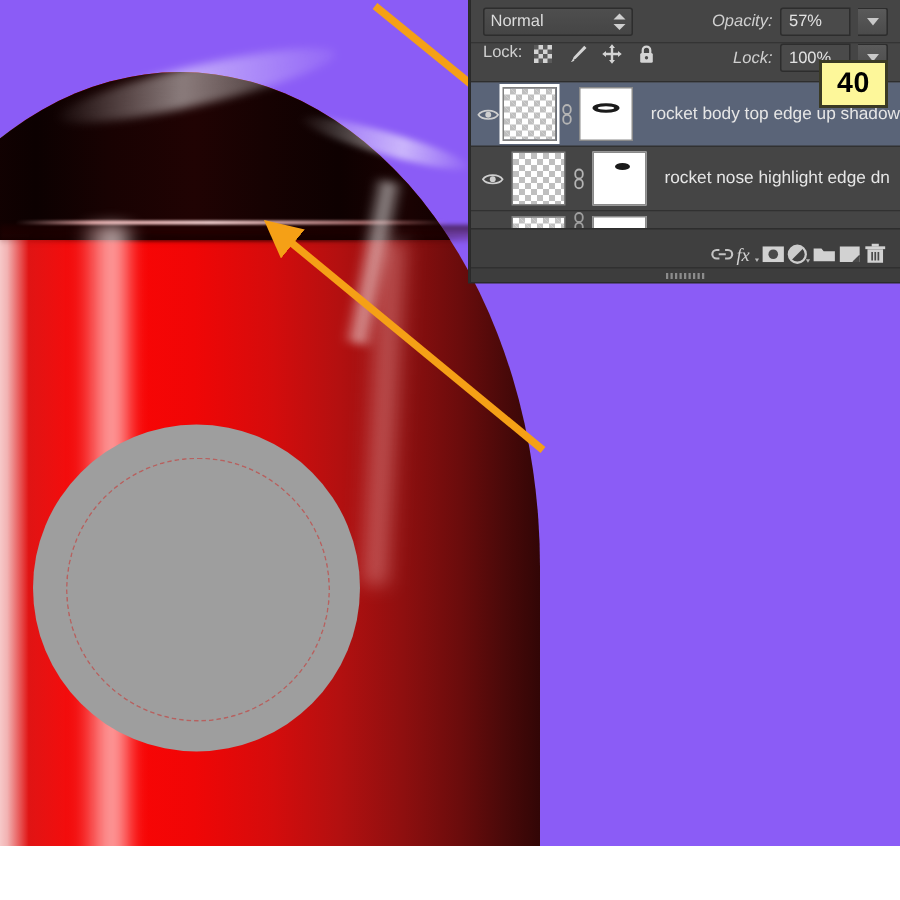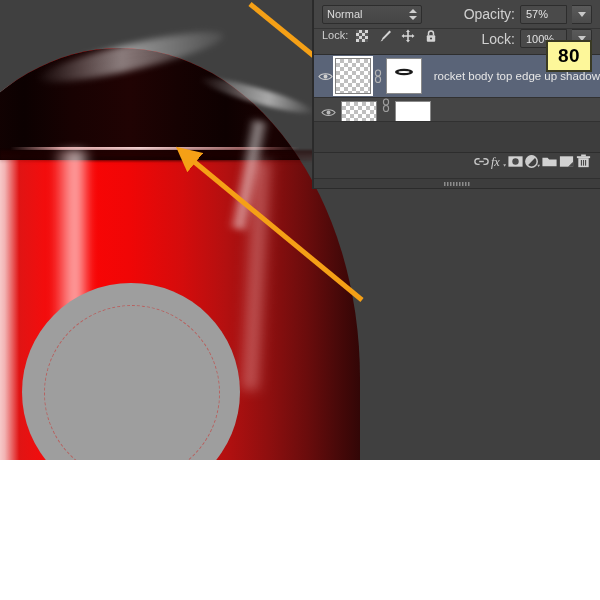--- a/index.html
+++ b/index.html
@@ -5,22 +5,22 @@
 <style>
   * { box-sizing: border-box; margin: 0; padding: 0; }
   html, body {
     width: 600px; height: 600px;
     background: #ffffff;
     font-family: "Liberation Sans", sans-serif;
     overflow: hidden;
   }
   #stage {
     position: relative;
-    width: 600px; height: 460px;
-    background: #404040;
+    width: 600px; height: 564px;
+    background: #8b5cf6;
     overflow: hidden;
   }
 
   
   #rocket-art {
     position: absolute;
     left: 0; top: 0;
     width: 400px; height: 600px;
     overflow: hidden;
   }
@@ -215,21 +215,21 @@
     content: ""; position: absolute; left: 1px;
     border-left: 4px solid transparent;
     border-right: 4px solid transparent;
   }
   .spin:before { top: 1px; border-bottom: 4px solid #cfcfcf; }
   .spin:after { bottom: 1px; border-top: 4px solid #cfcfcf; }
 
   .opacity-wrap, .fill-wrap {
     display: flex; align-items: center; margin-left: auto; gap: 5px;
   }
-  .fld-label { color: #d0d0d0; font-size: 14px; }
+  .fld-label { color: #d0d0d0; font-size: 11px; font-style: italic; }
   .num-box {
     width: 47px; height: 19px;
     background: #4a4a4a;
     border: 1px solid #2d2d2d;
     border-radius: 2px 0 0 2px;
     display: flex; align-items: center; justify-content: flex-start;
     padding-left: 5px;
     color: #e2e2e2; font-size: 11px;
   }
   .num-drop {
@@ -303,21 +303,21 @@
   .layer-row.clipped .thumb-mask { margin-top: 3px; }
   .layer-row.clipped .eye-ic { margin-top: 9px; }
   .layer-row.clipped .layer-name { margin-top: 14px; color: #bdbdbd; }
 
   .panel-footer {
     position: absolute;
     left: 0; bottom: 10px;
     width: 287px; height: 26px;
     background: #3f3f3f;
     border-top: 1px solid #2d2d2d;
-    display: flex; align-items: flex-start; justify-content: flex-end;
+    display: flex; align-items: flex-end; justify-content: flex-end;
     padding-right: 9px;
   }
   .foot-ic { width: 17px; height: 17px; display: block; }
   .panel-grip {
     position: absolute;
     left: 0; bottom: 0;
     width: 287px; height: 10px;
     background: #3d3d3d;
     border-top: 1px solid #303030;
     display: flex; align-items: center; justify-content: center;
@@ -449,20 +449,41 @@
         </span>
         <span class="thumb-mask">
           <svg width="34" height="34" viewBox="0 0 34 34">
             <ellipse cx="17" cy="13" rx="9" ry="3.2" fill="#1a1a1a"></ellipse>
             <ellipse cx="17" cy="13" rx="5.5" ry="1.1" fill="#ffffff"></ellipse>
           </svg>
         </span>
         <span class="layer-name">rocket body top edge up shadow</span>
       </div>
 
+      <div class="layer-row">
+        <span class="eye-cell">
+          <svg class="eye-ic" viewBox="0 0 16 11">
+            <path d="M1 5.5 C3.5 1.5 12.5 1.5 15 5.5 C12.5 9.5 3.5 9.5 1 5.5 Z" fill="none" stroke="#cfcfcf" stroke-width="1.2"></path>
+            <circle cx="8" cy="5.5" r="2.1" fill="#cfcfcf"></circle>
+          </svg>
+        </span>
+        <span class="thumb-a"></span>
+        <span class="link-ic">
+          <svg width="10" height="15" viewBox="0 0 10 15">
+            <rect x="2.5" y="1" width="5" height="6" rx="2.5" fill="none" stroke="#b4b4b4" stroke-width="1.2"></rect>
+            <rect x="2.5" y="7.5" width="5" height="6" rx="2.5" fill="none" stroke="#b4b4b4" stroke-width="1.2"></rect>
+          </svg>
+        </span>
+        <span class="thumb-mask">
+          <svg width="34" height="34" viewBox="0 0 34 34">
+            <ellipse cx="19" cy="9" rx="5" ry="2.4" fill="#1a1a1a"></ellipse>
+          </svg>
+        </span>
+        <span class="layer-name">rocket nose highlight edge dn</span>
+      </div>
 
       <div class="layer-row clipped">
         <span class="eye-cell">
           <svg class="eye-ic" viewBox="0 0 16 11">
             <path d="M1 5.5 C3.5 1.5 12.5 1.5 15 5.5 C12.5 9.5 3.5 9.5 1 5.5 Z" fill="none" stroke="#b8b8b8" stroke-width="1.2"></path>
             <circle cx="8" cy="5.5" r="2.1" fill="#b8b8b8"></circle>
           </svg>
         </span>
         <span class="thumb-a"></span>
         <span class="link-ic">
@@ -524,15 +545,15 @@
           <rect x="12" y="0" width="1.5" height="4"></rect>
           <rect x="15" y="0" width="1.5" height="4"></rect>
           <rect x="18" y="0" width="1.5" height="4"></rect>
           <rect x="21" y="0" width="1.5" height="4"></rect>
           <rect x="24" y="0" width="1.5" height="4"></rect>
         </g>
       </svg>
     </div>
   </div>
 
-  <div id="value-badge">80</div>
+  <div id="value-badge">40</div>
 
 </div>
 
 </body></html>

